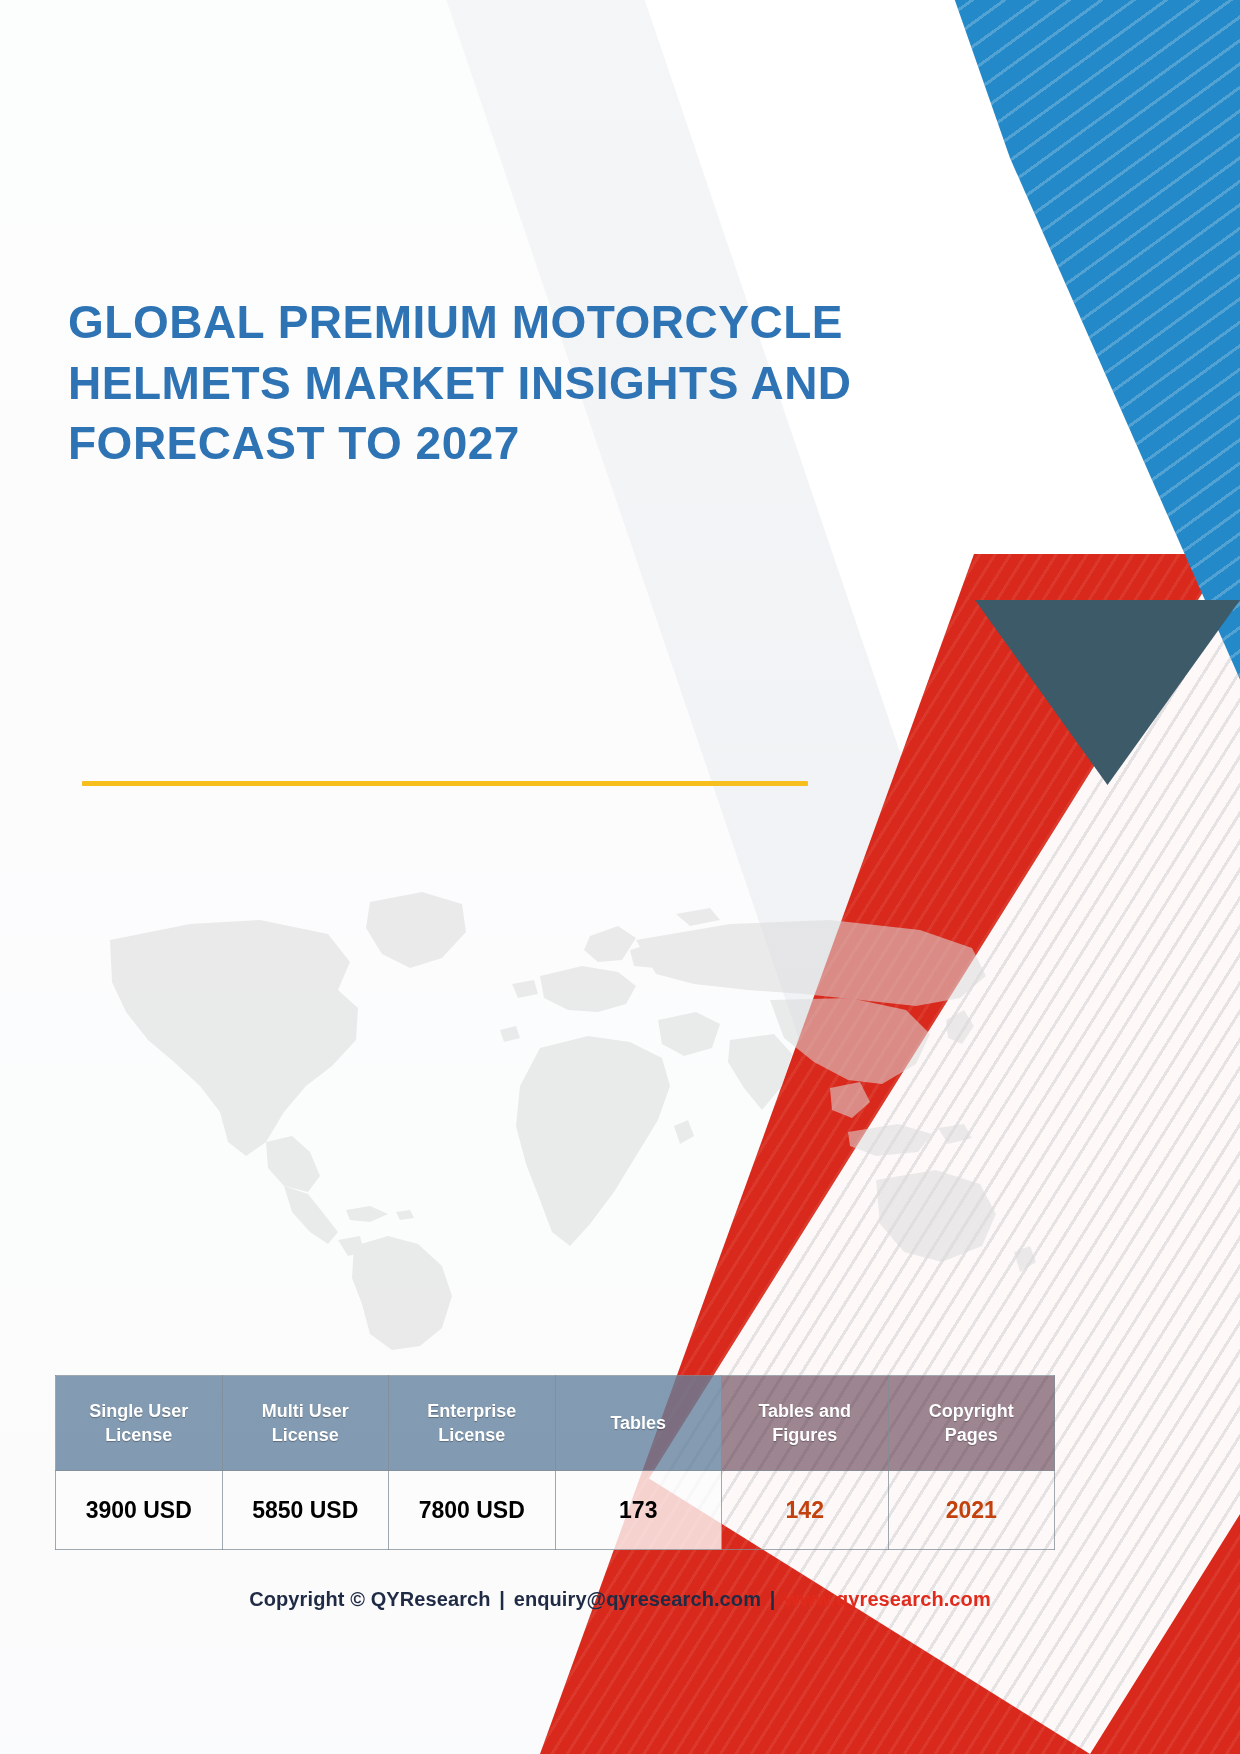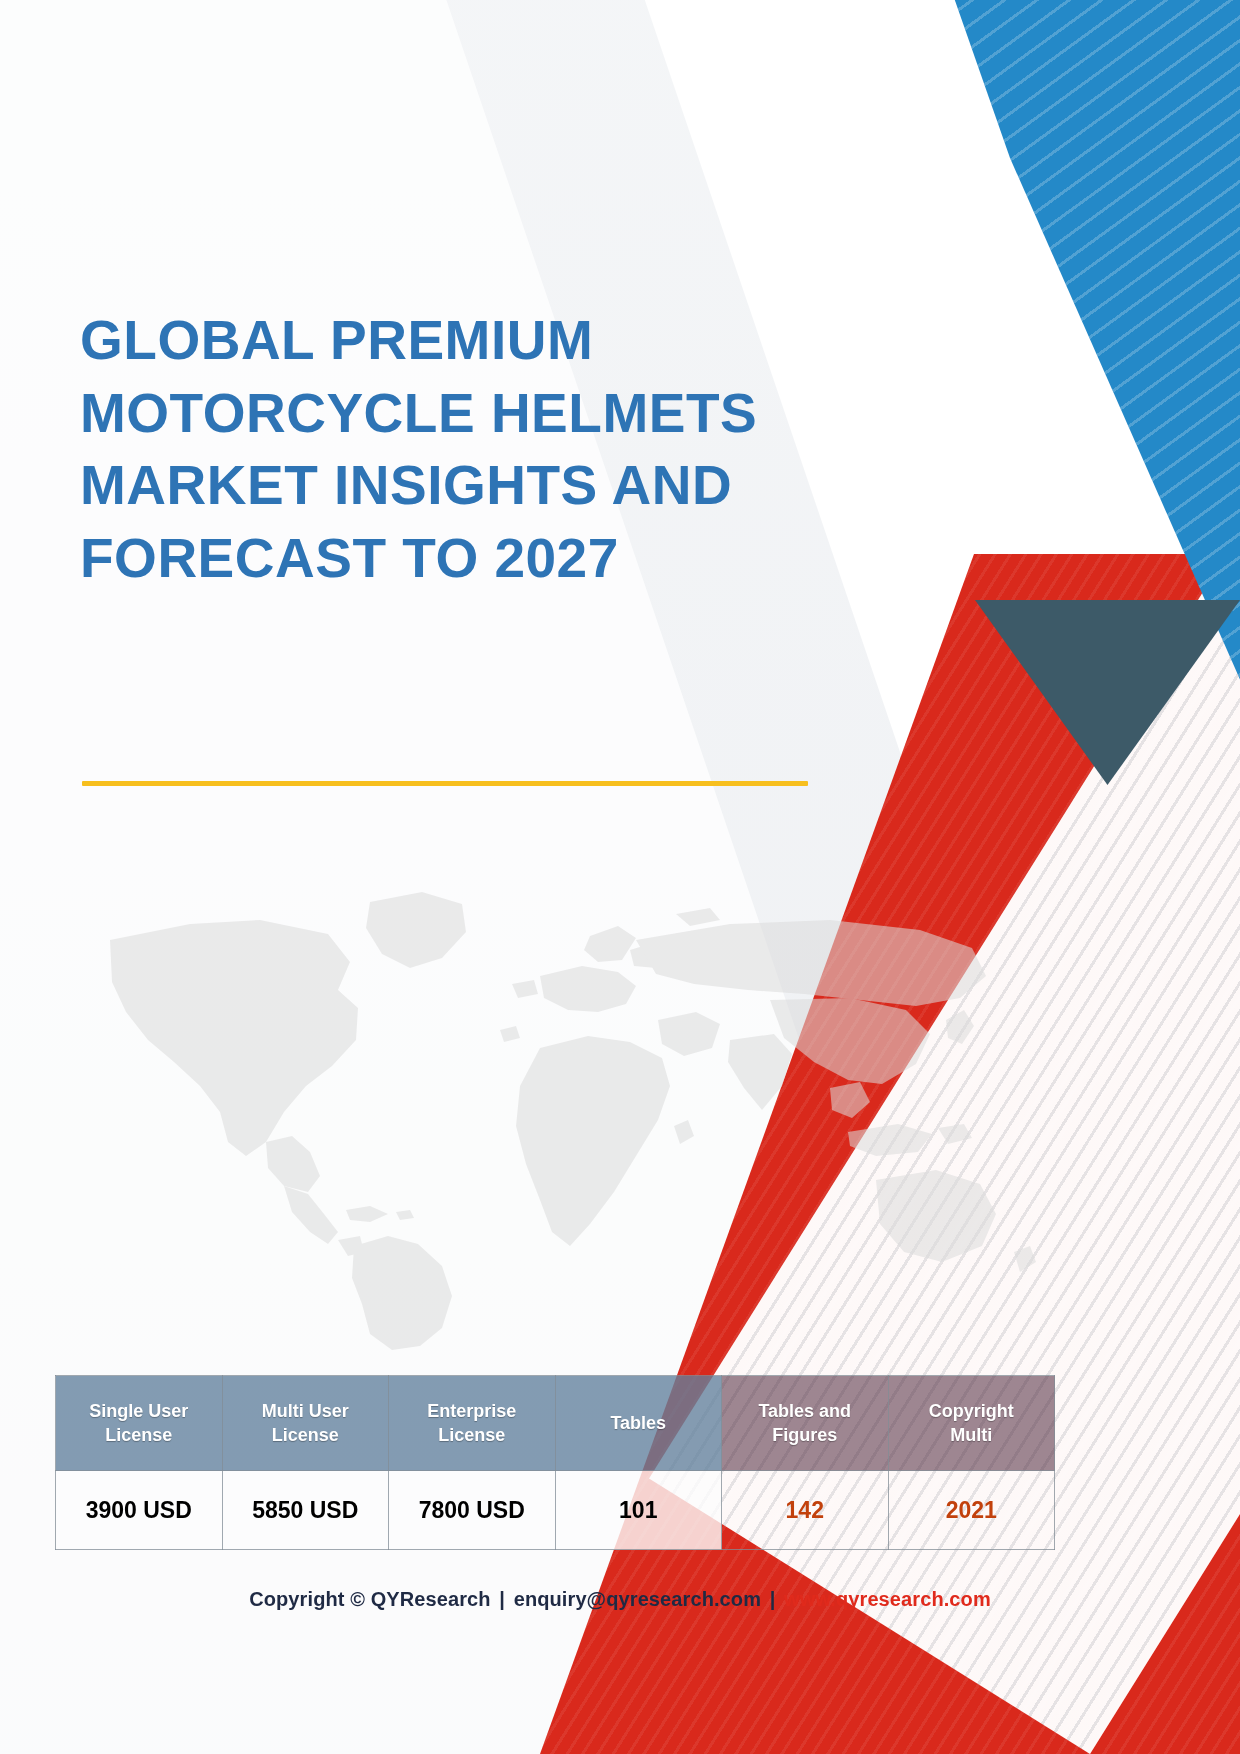--- a/index.html
+++ b/index.html
@@ -125,23 +125,23 @@
   }
   .world-map svg { display: block; width: 100%; height: 100%; }
 
   
   .title-block {
     position: absolute;
     left: 68px; top: 292px;
     width: 790px;
   }
   .report-title {
-    margin: 12px;
+    margin: 0;
     font-family: "Liberation Sans", "DejaVu Sans", sans-serif;
-    font-size: 55px;
+    font-size: 46px;
     line-height: 1.32;
     font-weight: 700;
     letter-spacing: .5px;
     color: #2e74b5;
     text-transform: uppercase;
   }
   .title-rule {
     position: absolute;
     left: 82px; top: 781px;
     width: 726px; height: 5px;
@@ -301,30 +301,30 @@
         </th>
         <th>
           <span class="th-line">Tables</span>
         </th>
         <th class="on-red">
           <span class="th-line">Tables and</span>
           <span class="th-line">Figures</span>
         </th>
         <th class="on-red">
           <span class="th-line">Copyright</span>
-          <span class="th-line">Multi</span>
+          <span class="th-line">Pages</span>
         </th>
       </tr>
     </thead>
     <tbody>
       <tr>
         <td>3900 USD</td>
         <td>5850 USD</td>
         <td>7800 USD</td>
-        <td>101</td>
+        <td>173</td>
         <td class="on-red">142</td>
         <td class="on-red">2021</td>
       </tr>
     </tbody>
   </table>
 
   <div class="footer">
     <span>Copyright © QYResearch</span>
     <span class="sep">|</span>
     <span>enquiry@qyresearch.com</span>

